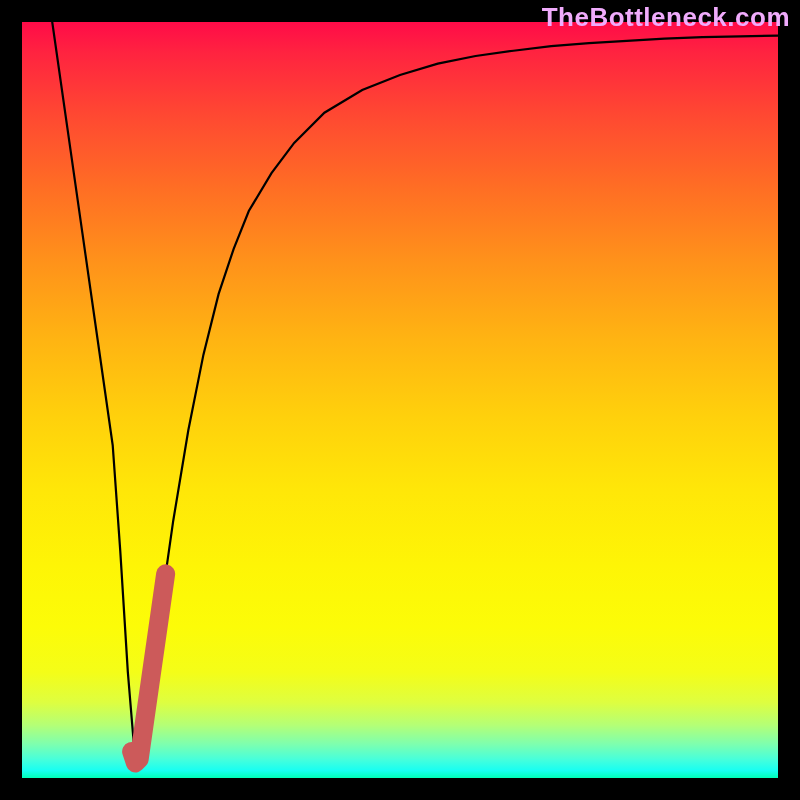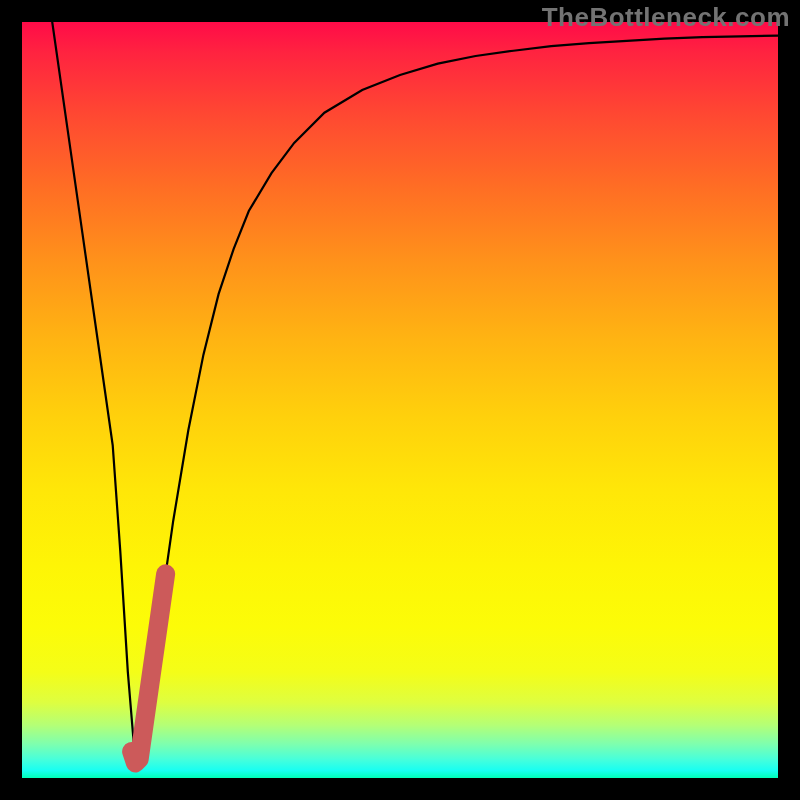--- a/index.html
+++ b/index.html
@@ -10,21 +10,21 @@
     height: 800px;
     background: #000;
   }
   .watermark {
     position: absolute;
     top: 2px;
     right: 10px;
     font-family: Arial, Helvetica, sans-serif;
     font-size: 26px;
     font-weight: 600;
-    color: #737373;
+    color: #f0abfc;
     letter-spacing: 0.5px;
     z-index: 5;
   }
   .plot {
     position: absolute;
     left: 22px;
     top: 22px;
     width: 756px;
     height: 756px;
     background: linear-gradient(to bottom,

